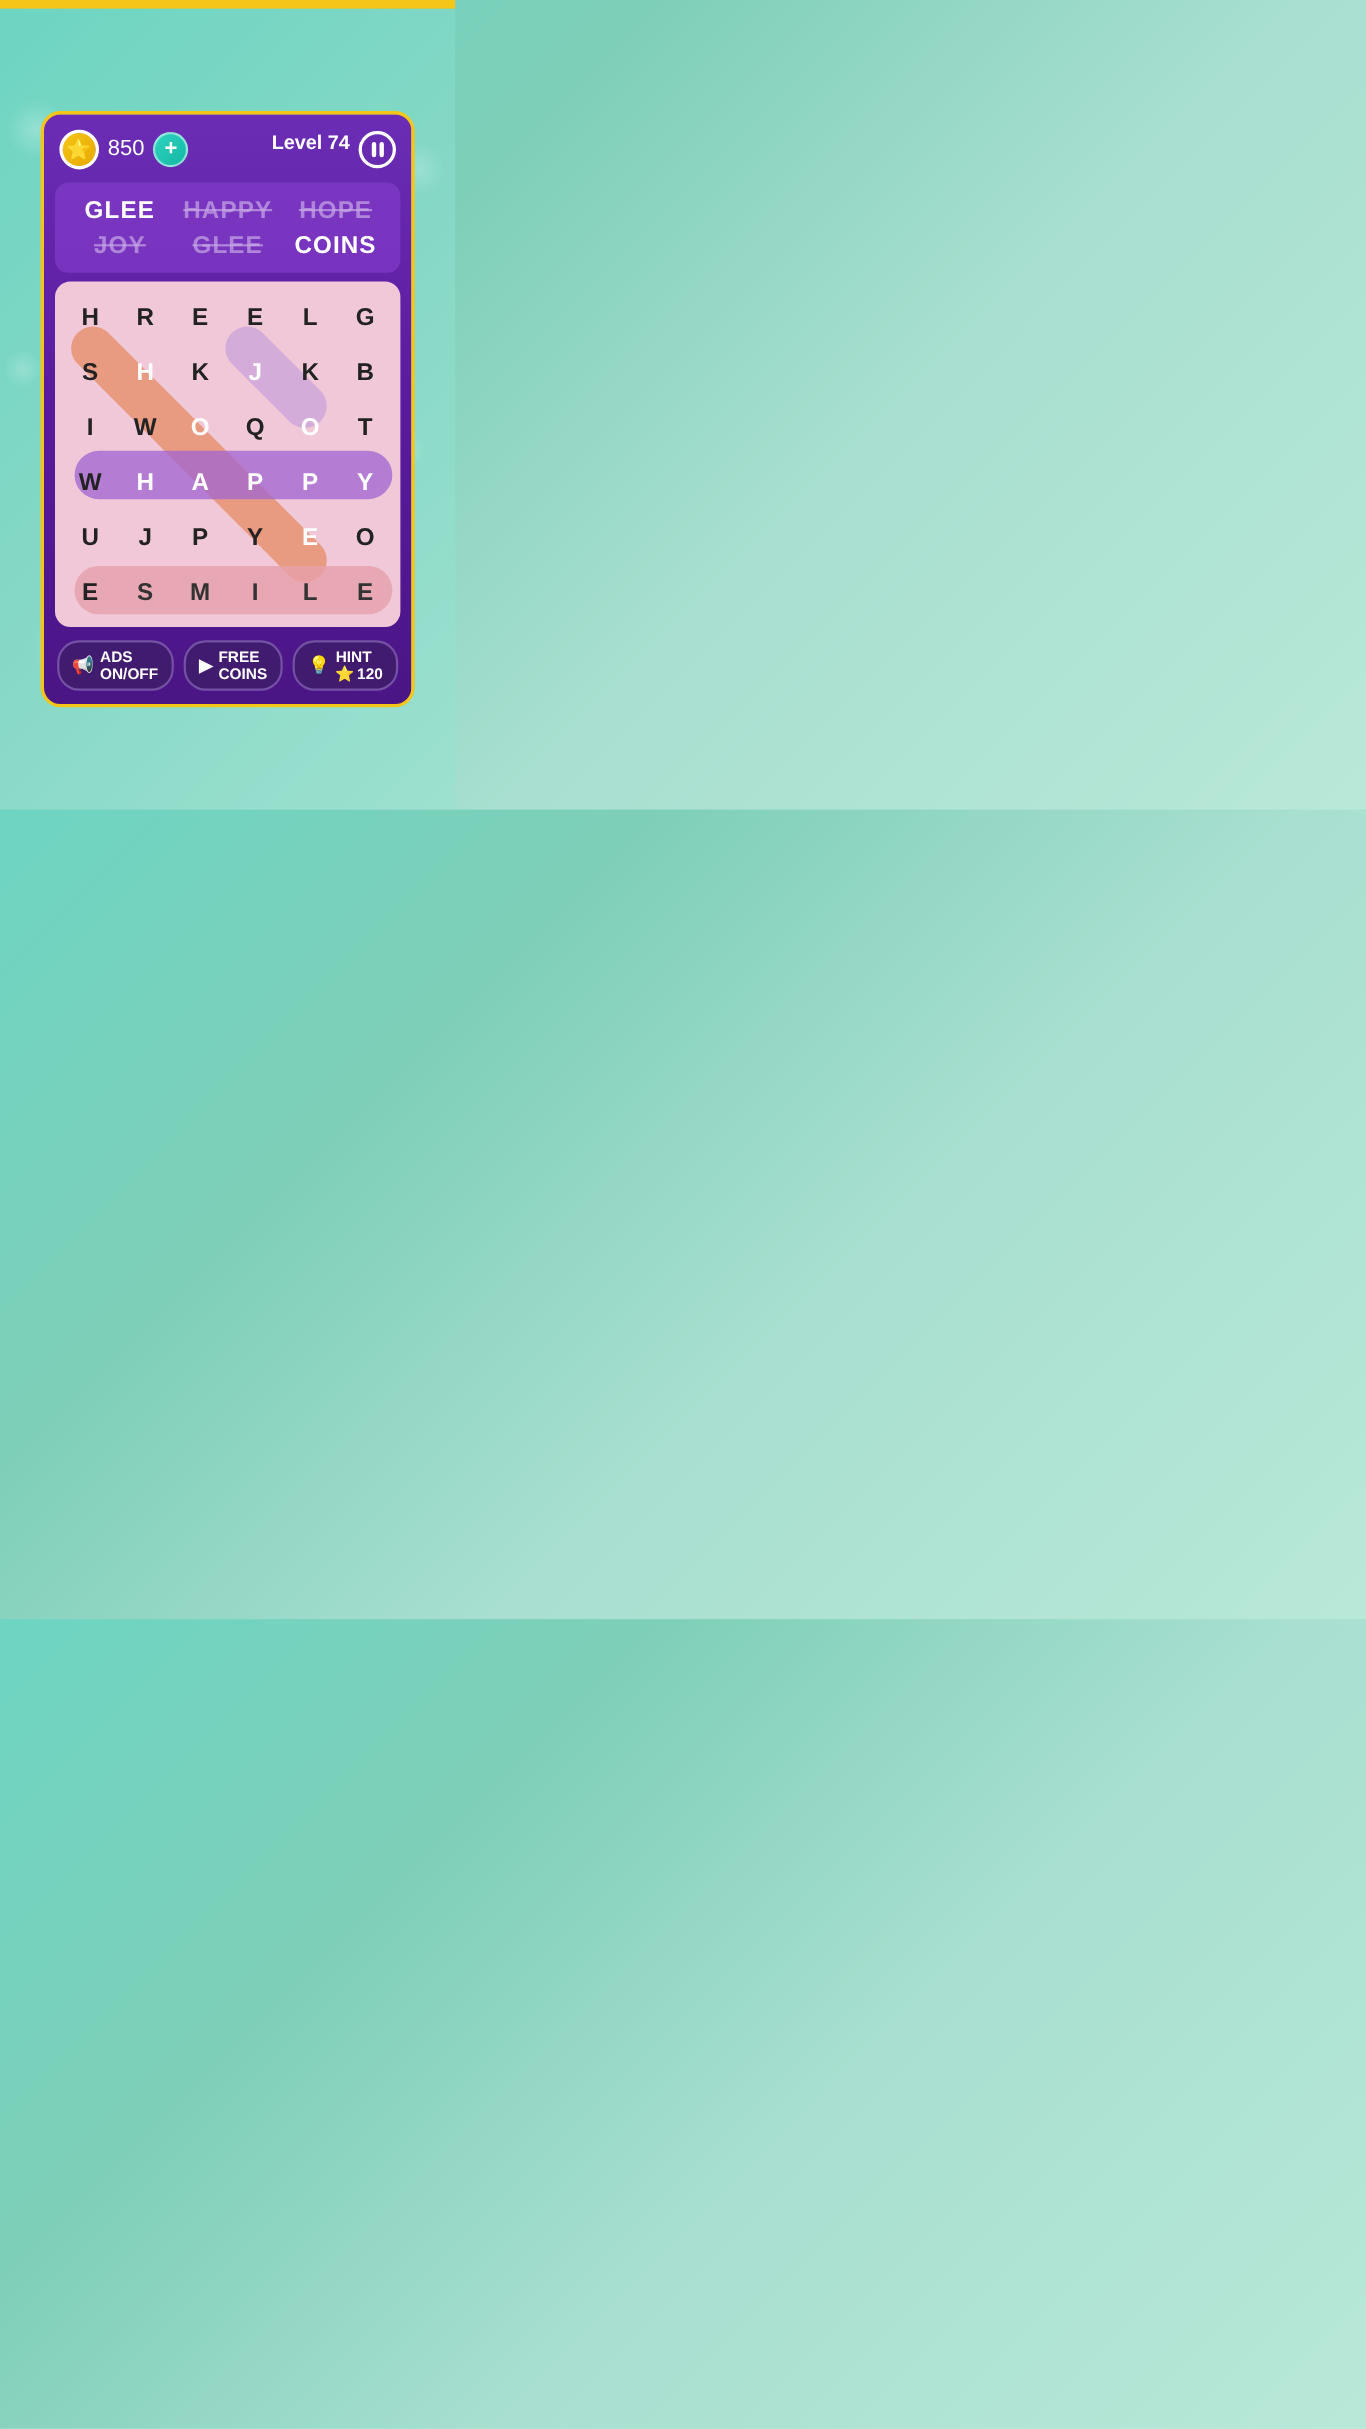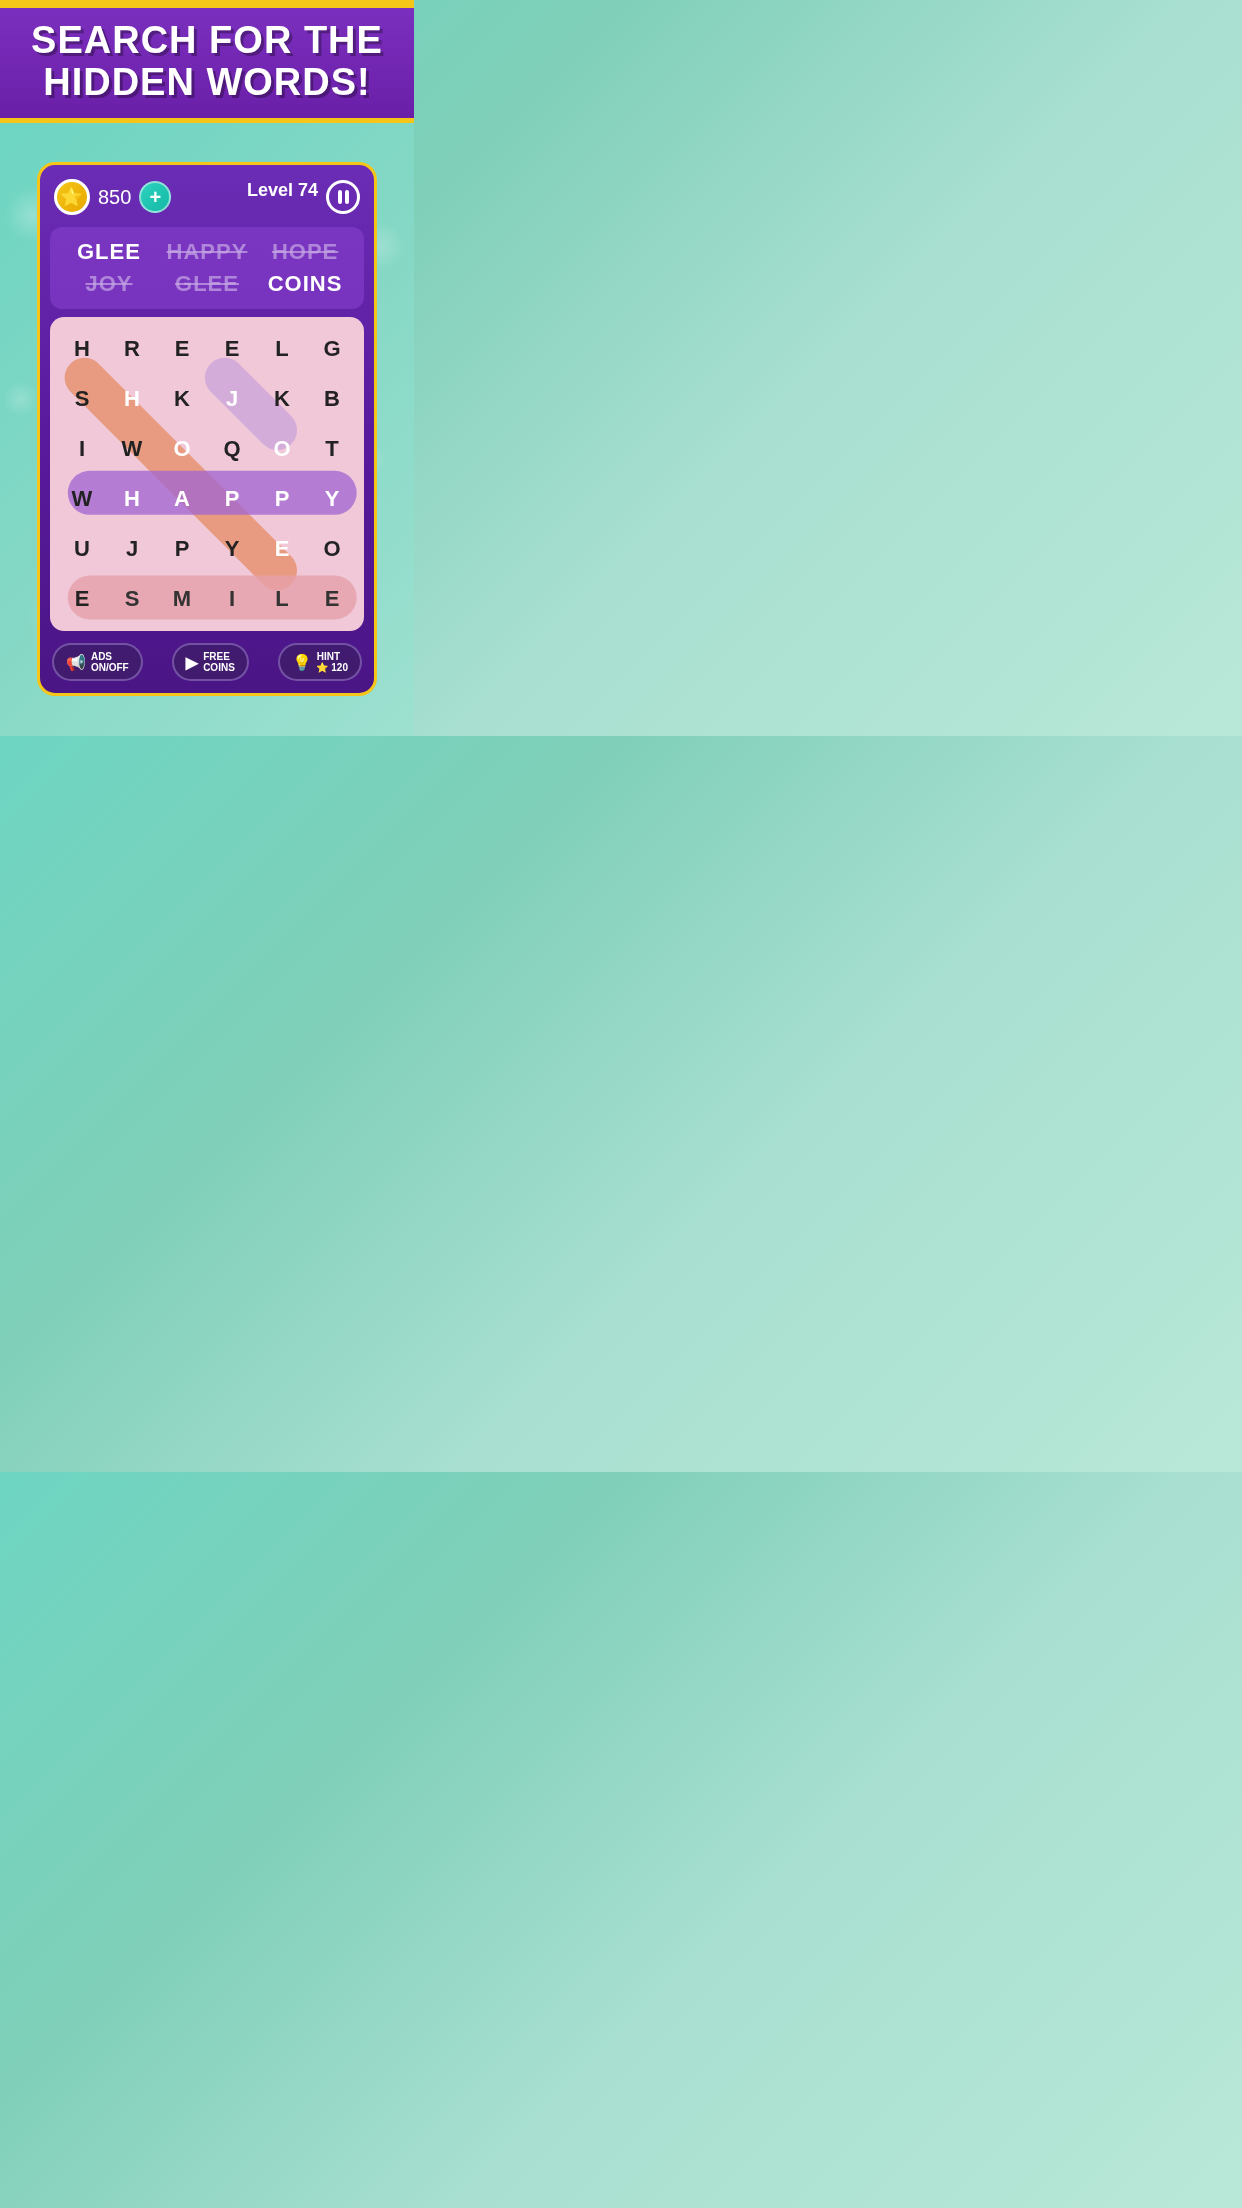--- a/index.html
+++ b/index.html
@@ -286,21 +286,21 @@
     }
 
     .tool-btn-label {
       display: flex;
       flex-direction: column;
       align-items: flex-start;
       line-height: 1.1;
     }
 
     .tool-btn-label span {
-      font-size: 10px;
+      font-size: 14px;
       font-weight: 900;
     }
 
     .hint-count {
       display: flex;
       align-items: center;
       gap: 2px;
       font-size: 10px;
     }
 
@@ -309,26 +309,20 @@
       font-size: 10px;
     }
   </style>
 </head>
 <body>
 
 <div class="screen">
 
   <div class="top-bar"></div>
 
-  <div class="header-banner">
-    <div class="header-title">
-      <span>SEARCH FOR THE</span><br>
-      <span>HIDDEN WORDS!</span>
-    </div>
-  </div>
 
   <div class="main-area">
     <div class="game-card">
 
       <div class="score-row">
         <div class="score-left">
           <div class="star-coin">⭐</div>
           <span class="score-value">850</span>
           <div class="add-btn">+</div>
         </div>

